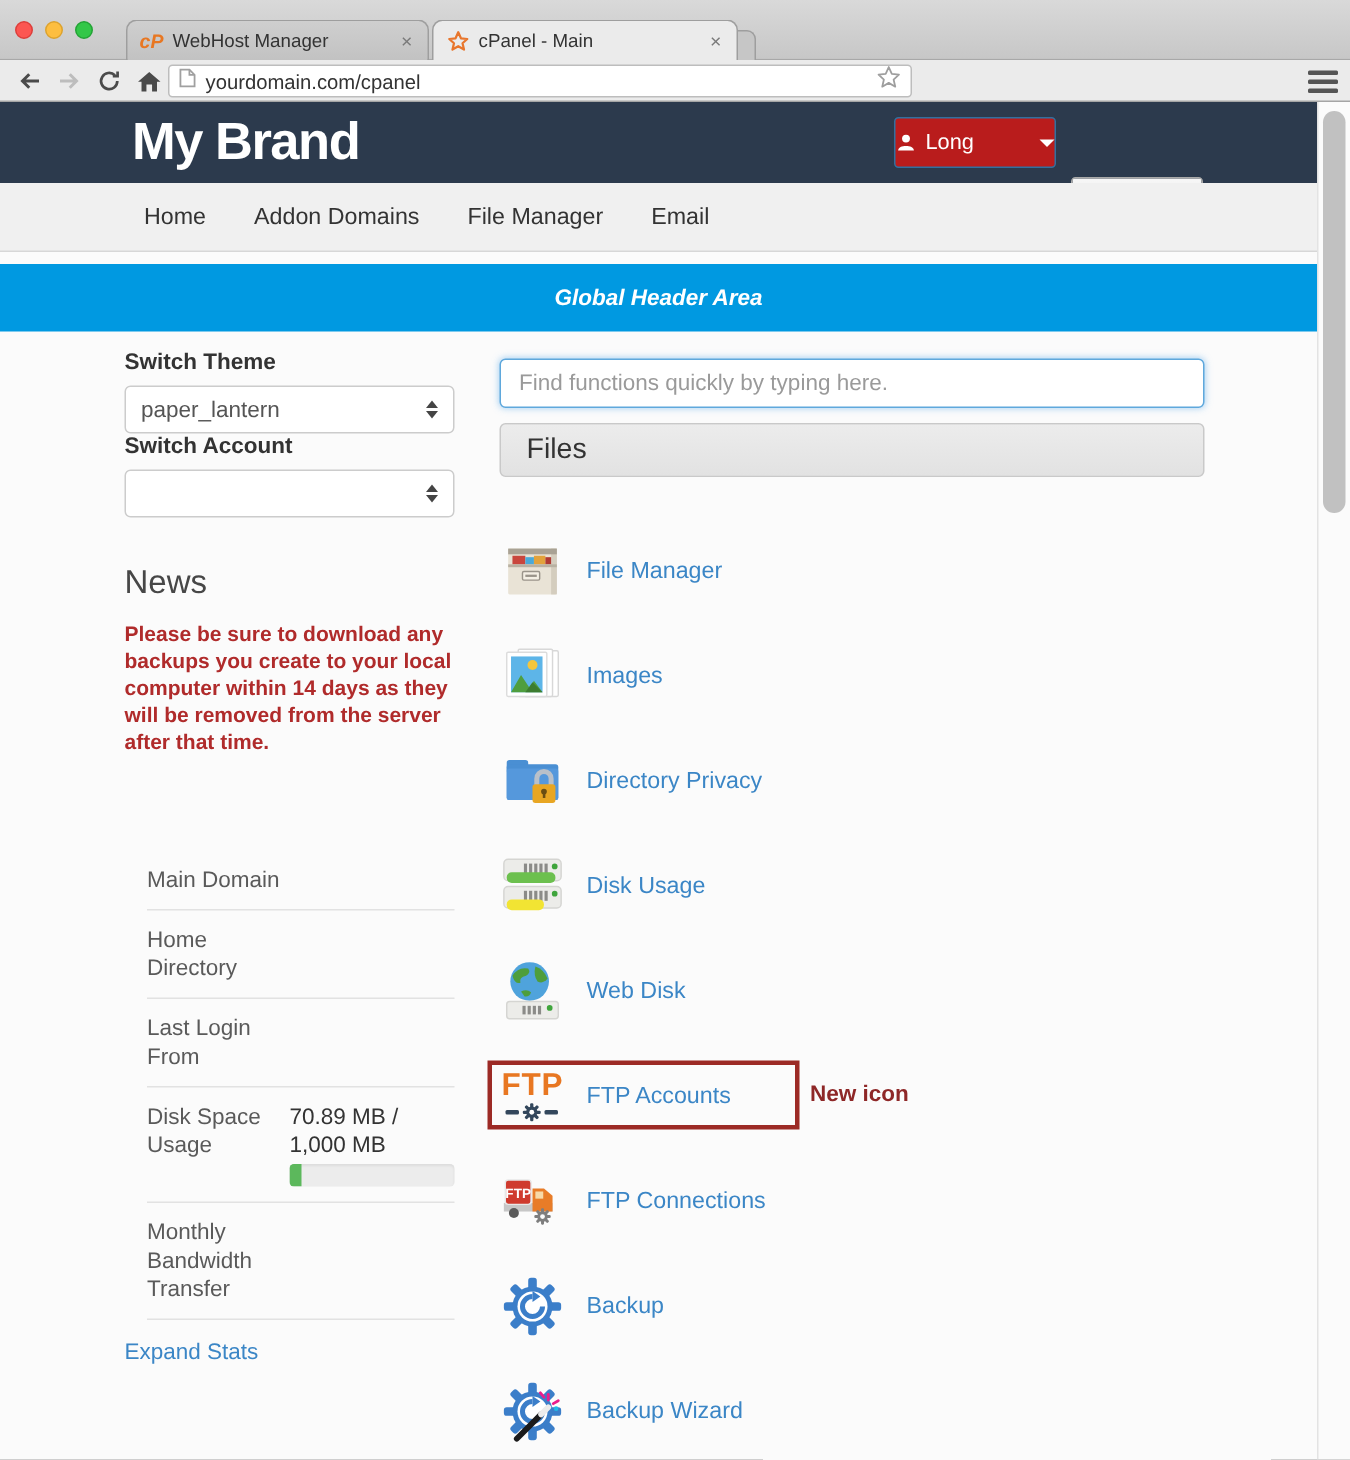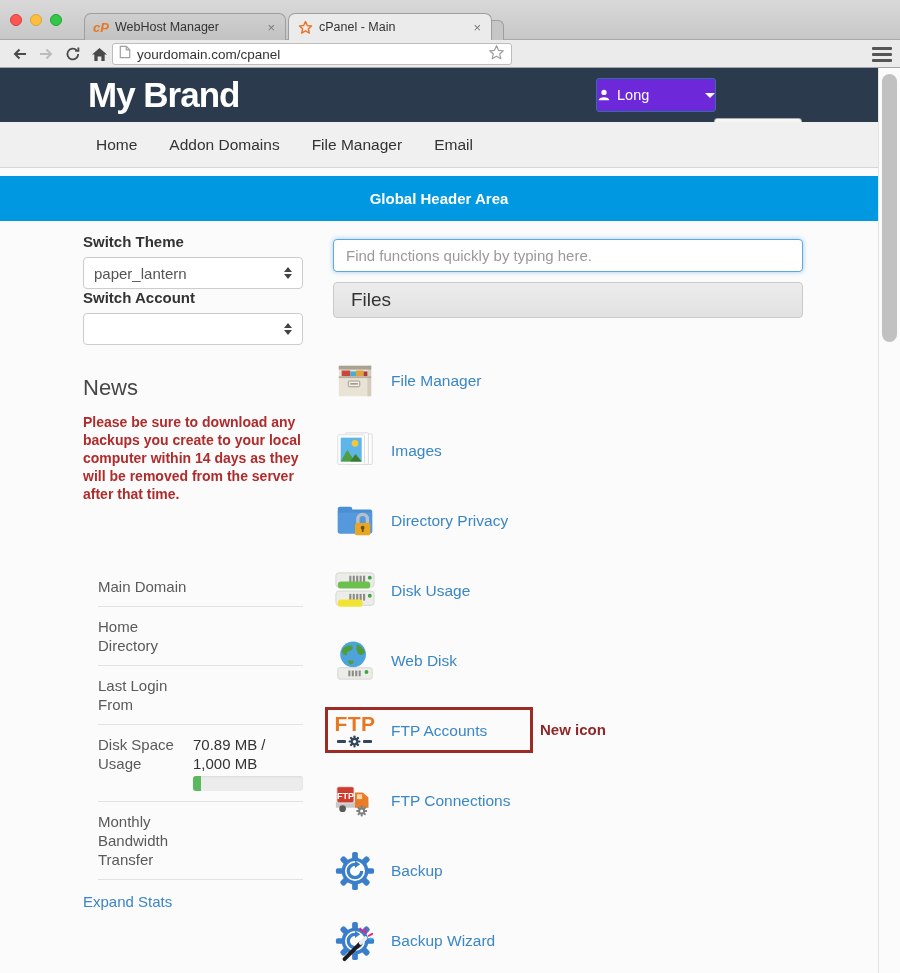--- a/index.html
+++ b/index.html
@@ -19,43 +19,43 @@
   .tab-active { background:#ebebeb; z-index:3; }
   .tab .title { flex:1; white-space:nowrap; overflow:hidden; margin:0 6px; }
   .tab .close-x { color:#7a7a7a; font-size:13px; cursor:pointer; padding:0 2px;}
   .favicon { width:16px; height:16px; display:inline-flex; align-items:center; justify-content:center; }
   .cp-logo { color:#e87722; font-weight:bold; font-style:italic; font-size:13px; }
   #tab-stub { position:absolute; left:472px; top:20px; width:32px; height:20px;
     background:#c6c6c6; border:1px solid #9e9e9e; border-bottom:none; border-radius:6px 6px 0 0; }
   #chrome-toolbar { position:absolute; left:0; top:40px; width:900px; height:28px;
     background:#ebebeb; border-bottom:1px solid #a5a5a5; }
   .tool-ic { position:absolute; top:4px; width:20px; height:20px; display:flex; align-items:center; justify-content:center; }
-  #urlbar { position:absolute; left:112px; top:3px; width:400px; height:22px; background:#fff;
+  #urlbar { position:absolute; left:112px; top:3px; width:496px; height:22px; background:#fff;
     border:1px solid #bdbdbd; border-radius:3px; display:flex; align-items:center; padding:0 6px; }
   #urlbar .url-text { flex:1; font-size:13.5px; color:#333; margin-left:6px; }
   #menu-btn { position:absolute; right:8px; top:4px; width:20px; height:20px; }
   #menu-btn div { height:3px; background:#555; margin:3px 0; border-radius:1px; }
 
   
   #brand-header { position:absolute; left:0; top:68px; width:878px; height:54px; background:#2c3a4d; }
   #brand-title { position:absolute; left:88px; top:7px; font-size:35px; font-weight:bold; color:#fff; letter-spacing:-1px; }
   .hdr-btn { position:absolute; top:10px; height:34px; border-radius:3px; display:flex; align-items:center;
     font-size:14.5px; cursor:pointer; }
-  #user-btn { left:596px; width:120px; background:#6d28d9; border:1px solid #31709f; color:#fff; padding:0 0; }
+  #user-btn { left:596px; width:108px; background:#b91c1c; border:1px solid #31709f; color:#fff; padding:0 0; }
   #user-btn .caret { margin-left:auto; width:0; height:0; border-left:5px solid transparent;
     border-right:5px solid transparent; border-top:5px solid #fff; }
   #logout-btn { left:714px; width:88px; background:linear-gradient(#f7f7f7,#dfdfdf); border:1px solid #a9a9a9;
     color:#333; justify-content:center;margin-top:40px; }
   .hdr-btn svg { margin-right:6px; }
   #navbar { position:absolute; left:0; top:122px; width:878px; height:46px; background:#f0f0f0;
     border-bottom:1px solid #d7d7d7; display:flex; align-items:center; padding-left:96px; }
   .nav-item { font-size:15.5px; color:#333; margin-right:32px; cursor:pointer; }
   #banner { position:absolute; left:0; top:176px; width:878px; height:45px; background:#0099e1;
     display:flex; align-items:center; justify-content:center; }
-  #banner span { color:#fff; font-weight:bold; font-size:15px; }
+  #banner span { color:#fff; font-weight:bold; font-size:15px;font-style:italic; }
 
   
   #scrollbar { position:absolute; right:0; top:68px; width:22px; height:905px; background:#fbfbfb; border-left:1px solid #e3e3e3; }
   #scroll-thumb { position:absolute; left:3px; top:6px; width:15px; height:268px; background:#c1c1c1; border-radius:8px; }
 
   
   #sidebar { position:absolute; left:83px; top:233px; width:220px; }
   .side-label { font-size:15px; font-weight:bold; color:#333; margin-bottom:7px; }
   .fake-select { height:32px; border:1px solid #ccc; border-radius:4px; background:#fff;
     display:flex; align-items:center; padding:0 10px; font-size:15px; color:#555; cursor:pointer; }

